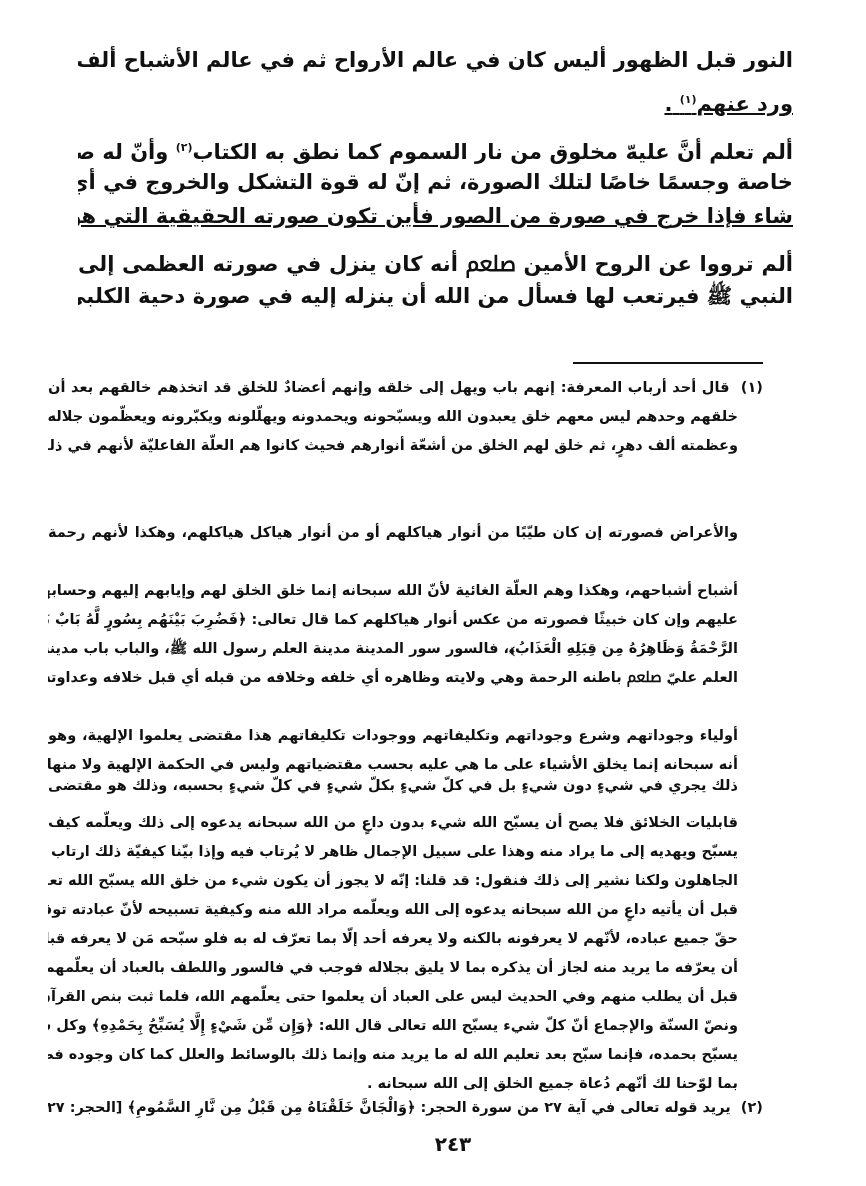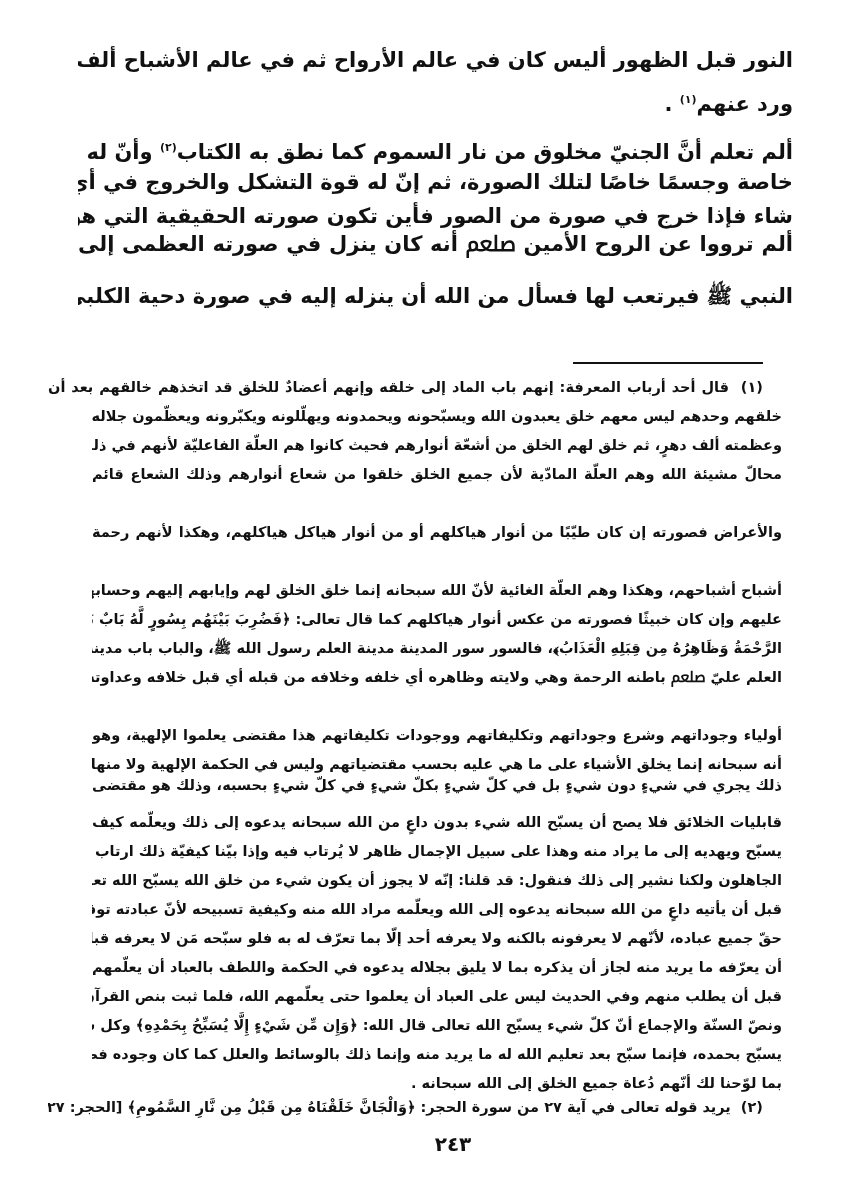--- a/index.html
+++ b/index.html
@@ -4,68 +4,67 @@
 <style>
   html, body { margin: 0; padding: 0; background: #ffffff; }
   body { width: 866px; height: 1186px; position: relative; overflow: hidden; font-family: "DejaVu Sans", sans-serif; color: #111; }
   .page { position: absolute; left: 0; top: 0; width: 866px; height: 1186px; }
   .main-line {
     position: absolute; left: 78px; width: 715px;
     direction: rtl; text-align: justify; text-align-last: justify;
     font-family: "DejaVu Sans", sans-serif; font-size: 21px; font-weight: 600;
     line-height: 32px; white-space: nowrap; overflow: hidden;
   }
-  .main-line.last { text-align-last: right; }
+  .main-line.last { text-align-last: right; text-decoration: underline; }
   .fn-line {
     position: absolute; left: 48px; width: 715px;
     direction: rtl; text-align: justify; text-align-last: justify;
     font-family: "DejaVu Sans", sans-serif; font-size: 14.5px; font-weight: 600;
     line-height: 26px; white-space: nowrap; overflow: hidden;
   }
-  .fn-line.indent { width: 690px; margin-left: 44px; }
+  .fn-line.indent { width: 690px; }
   .fn-line.last { text-align-last: right; }
   .sup { font-size: 11px; vertical-align: super; font-weight: 600; }
   .separator { position: absolute; left: 573px; top: 362px; width: 190px; height: 0; border-top: 2px solid #111; }
   .page-number { position: absolute; left: 0; width: 866px; top: 1132px; text-align: center; direction: rtl; font-family: "DejaVu Sans", sans-serif; font-size: 20px; font-weight: 700; padding-left: 20px; }
 </style>
 </head>
 <body>
 
 <div class="page">
 
   <div class="main-line" style="top:44px"><span>النور قبل الظهور أليس كان في عالم الأرواح ثم في عالم الأشباح ألف دهر كما</span></div>
   <div class="main-line last" style="top:84px"><span>ورد عنهم</span><span class="sup">(١)</span> <span>.</span></div>
 
-  <div class="main-line" style="top:132px"><span>ألم تعلم أنَّ الجنيّ مخلوق من نار السموم كما نطق به الكتاب</span><span class="sup">(٢)</span> <span>وأنّ له صورة</span></div>
+  <div class="main-line" style="top:132px"><span>ألم تعلم أنَّ عليهّ مخلوق من نار السموم كما نطق به الكتاب</span><span class="sup">(٢)</span> <span>وأنّ له صورة</span></div>
   <div class="main-line" style="top:166px"><span>خاصة وجسمًا خاصًا لتلك الصورة، ثم إنّ له قوة التشكل والخروج في أي صورة</span></div>
   <div class="main-line last" style="top:200px"><span>شاء فإذا خرج في صورة من الصور فأين تكون صورته الحقيقية التي هو قائم بها .</span></div>
 
-  <div class="main-line" style="top:228px"><span>ألم ترووا عن الروح الأمين ﷵ أنه كان ينزل في صورته العظمى إلى</span></div>
+  <div class="main-line" style="top:248px"><span>ألم ترووا عن الروح الأمين ﷵ أنه كان ينزل في صورته العظمى إلى</span></div>
   <div class="main-line" style="top:280px"><span>النبي ﷺ فيرتعب لها فسأل من الله أن ينزله إليه في صورة دحية الكلبي، فصار ينزل</span></div>
 
   <div class="separator"></div>
 
-  <div class="fn-line" style="top:374px"><span>(١)</span>&nbsp;&nbsp;<span>قال أحد أرباب المعرفة: إنهم باب الماد إلى خلقه وإنهم أعضادٌ للخلق قد اتخذهم خالقهم بعد أن</span></div>
+  <div class="fn-line" style="top:374px"><span>(١)</span>&nbsp;&nbsp;<span>قال أحد أرباب المعرفة: إنهم باب ويهل إلى خلقه وإنهم أعضادٌ للخلق قد اتخذهم خالقهم بعد أن</span></div>
   <div class="fn-line indent" style="top:403px">خلقهم وحدهم ليس معهم خلق يعبدون الله ويسبّحونه ويحمدونه ويهلّلونه ويكبّرونه ويعظّمون جلاله</div>
   <div class="fn-line indent" style="top:432px">وعظمته ألف دهرٍ، ثم خلق لهم الخلق من أشعّة أنوارهم فحيث كانوا هم العلّة الفاعليّة لأنهم في ذلك</div>
-  <div class="fn-line indent" style="top:461px">محالّ مشيئة الله وهم العلّة المادّية لأن جميع الخلق خلقوا من شعاع أنوارهم وذلك الشعاع قائم</div>
   <div class="fn-line indent" style="top:519px">والأعراض فصورته إن كان طيّبًا من أنوار هياكلهم أو من أنوار هياكل هياكلهم، وهكذا لأنهم رحمة</div>
   <div class="fn-line indent" style="top:577px">أشباح أشباحهم، وهكذا وهم العلّة الغائية لأنّ الله سبحانه إنما خلق الخلق لهم وإيابهم إليهم وحسابهم</div>
   <div class="fn-line indent" style="top:606px">عليهم وإن كان خبيثًا فصورته من عكس أنوار هياكلهم كما قال تعالى: ﴿فَضُرِبَ بَيْنَهُم بِسُورٍ لَّهُ بَابٌ بَاطِنُهُ فِيهِ</div>
   <div class="fn-line indent" style="top:635px">الرَّحْمَةُ وَظَاهِرُهُ مِن قِبَلِهِ الْعَذَابُ﴾، فالسور سور المدينة مدينة العلم رسول الله ﷺ، والباب باب مدينة</div>
   <div class="fn-line indent" style="top:664px">العلم عليّ ﷵ باطنه الرحمة وهي ولايته وظاهره أي خلفه وخلافه من قبله أي قبل خلافه وعداوته</div>
   <div class="fn-line indent" style="top:722px">أولياء وجوداتهم وشرع وجوداتهم وتكليفاتهم ووجودات تكليفاتهم هذا مقتضى يعلموا الإلهية، وهو</div>
   <div class="fn-line indent" style="top:751px">أنه سبحانه إنما يخلق الأشياء على ما هي عليه بحسب مقتضياتهم وليس في الحكمة الإلهية ولا منها إن</div>
   <div class="fn-line indent" style="top:772px">ذلك يجري في شيءٍ دون شيءٍ بل في كلّ شيءٍ بكلّ شيءٍ في كلّ شيءٍ بحسبه، وذلك هو مقتضى</div>
   <div class="fn-line indent" style="top:809px">قابليات الخلائق فلا يصح أن يسبّح الله شيء بدون داعٍ من الله سبحانه يدعوه إلى ذلك ويعلّمه كيف</div>
   <div class="fn-line indent" style="top:838px">يسبّح ويهديه إلى ما يراد منه وهذا على سبيل الإجمال ظاهر لا يُرتاب فيه وإذا بيّنا كيفيّة ذلك ارتاب فيه</div>
   <div class="fn-line indent" style="top:867px">الجاهلون ولكنا نشير إلى ذلك فنقول: قد قلنا: إنّه لا يجوز أن يكون شيء من خلق الله يسبّح الله تعالى</div>
   <div class="fn-line indent" style="top:896px">قبل أن يأتيه داعٍ من الله سبحانه يدعوه إلى الله ويعلّمه مراد الله منه وكيفية تسبيحه لأنّ عبادته توقيفيّة في</div>
   <div class="fn-line indent" style="top:925px">حقّ جميع عباده، لأنّهم لا يعرفونه بالكنه ولا يعرفه أحد إلّا بما تعرّف له به فلو سبّحه مَن لا يعرفه قبل</div>
-  <div class="fn-line indent" style="top:954px">أن يعرّفه ما يريد منه لجاز أن يذكره بما لا يليق بجلاله يدعوه في الحكمة واللطف بالعباد أن يعلّمهم</div>
+  <div class="fn-line indent" style="top:954px">أن يعرّفه ما يريد منه لجاز أن يذكره بما لا يليق بجلاله فوجب في فالسور واللطف بالعباد أن يعلّمهم</div>
   <div class="fn-line indent" style="top:983px">قبل أن يطلب منهم وفي الحديث ليس على العباد أن يعلموا حتى يعلّمهم الله، فلما ثبت بنص القرآن</div>
   <div class="fn-line indent" style="top:1012px">ونصّ السنّة والإجماع أنّ كلّ شيء يسبّح الله تعالى قال الله: ﴿وَإِن مِّن شَيْءٍ إِلَّا يُسَبِّحُ بِحَمْدِهِ﴾ وكل شيء</div>
   <div class="fn-line indent" style="top:1041px">يسبّح بحمده، فإنما سبّح بعد تعليم الله له ما يريد منه وإنما ذلك بالوسائط والعلل كما كان وجوده فظهر</div>
   <div class="fn-line indent last" style="top:1070px">بما لوّحنا لك أنّهم دُعاة جميع الخلق إلى الله سبحانه .</div>
 
   <div class="fn-line last" style="top:1094px"><span>(٢)</span>&nbsp;&nbsp;<span>يريد قوله تعالى في آية ٢٧ من سورة الحجر: ﴿وَالْجَانَّ خَلَقْنَاهُ مِن قَبْلُ مِن نَّارِ السَّمُومِ﴾ [الحجر: ٢٧] .</span></div>
 
   <div class="page-number">٢٤٣</div>
 </div>
 

